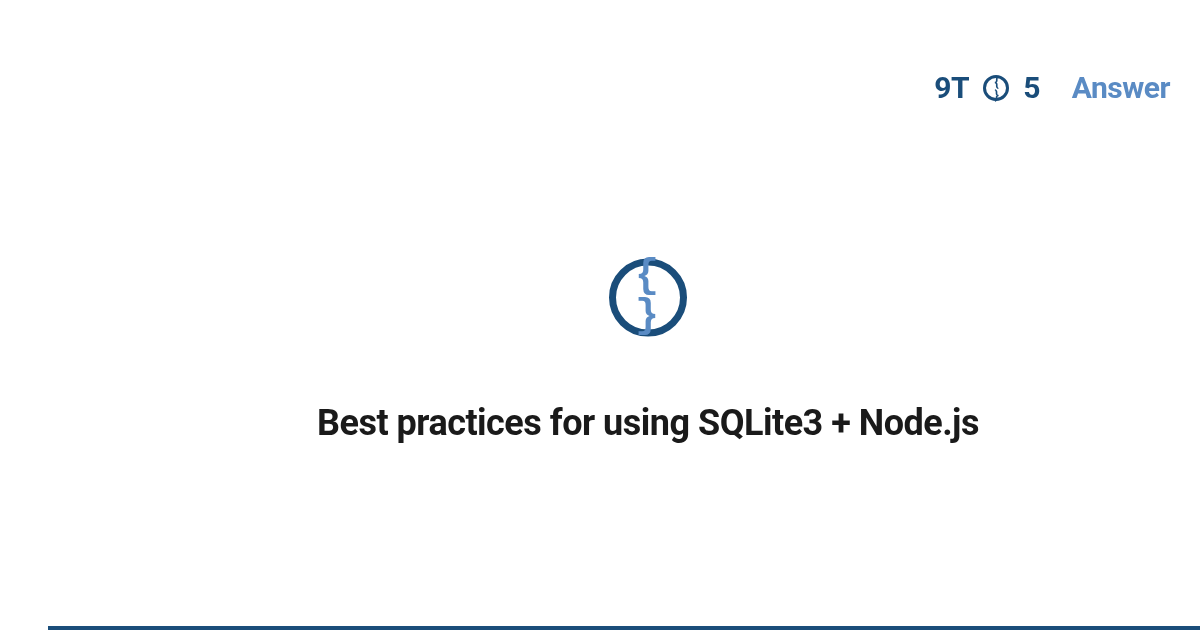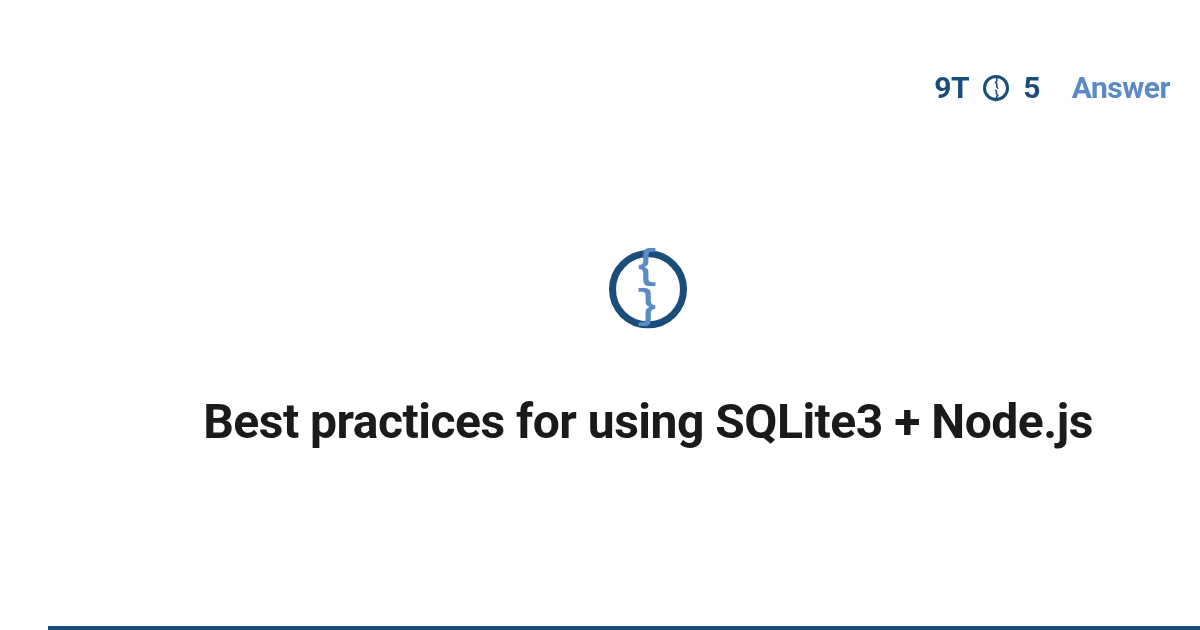--- a/index.html
+++ b/index.html
@@ -74,21 +74,21 @@
       font-size: 40px;
       font-weight: 700;
       color: #5a8bc4;
       letter-spacing: 2px;
       font-family: "Courier New", monospace;
       line-height: 1;
       position: relative;
       top: -1px;
     }
     .page-title {
-      font-size: 48px;
+      font-size: 36px;
       font-weight: 700;
       color: #1a1a1a;
       line-height: 1.25;
       letter-spacing: -0.5px;
     }
     .bottom-bar {
       position: absolute;
       bottom: 0;
       left: 0;
       width: 100%;

